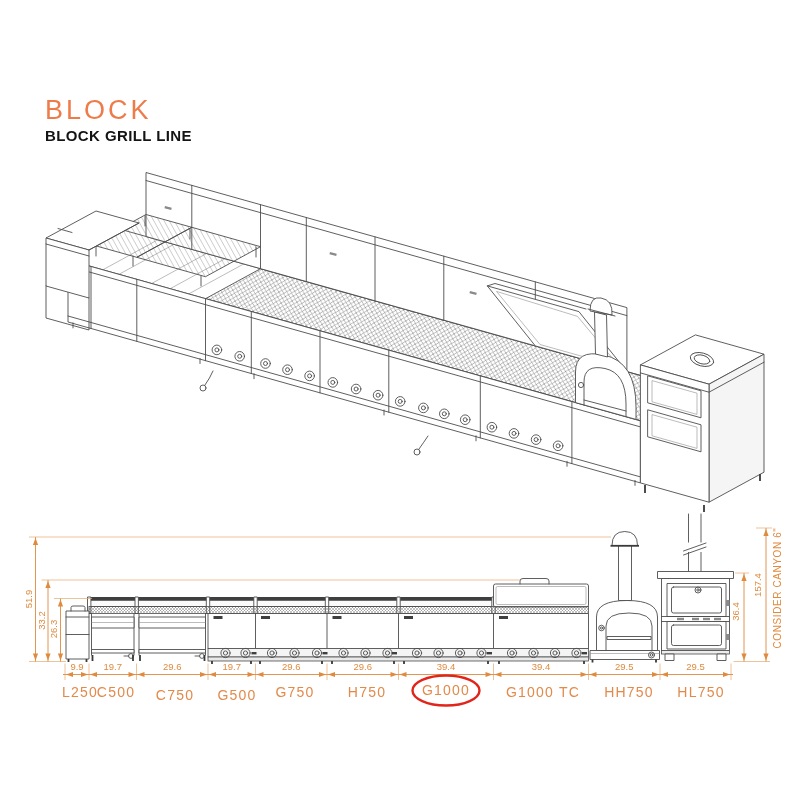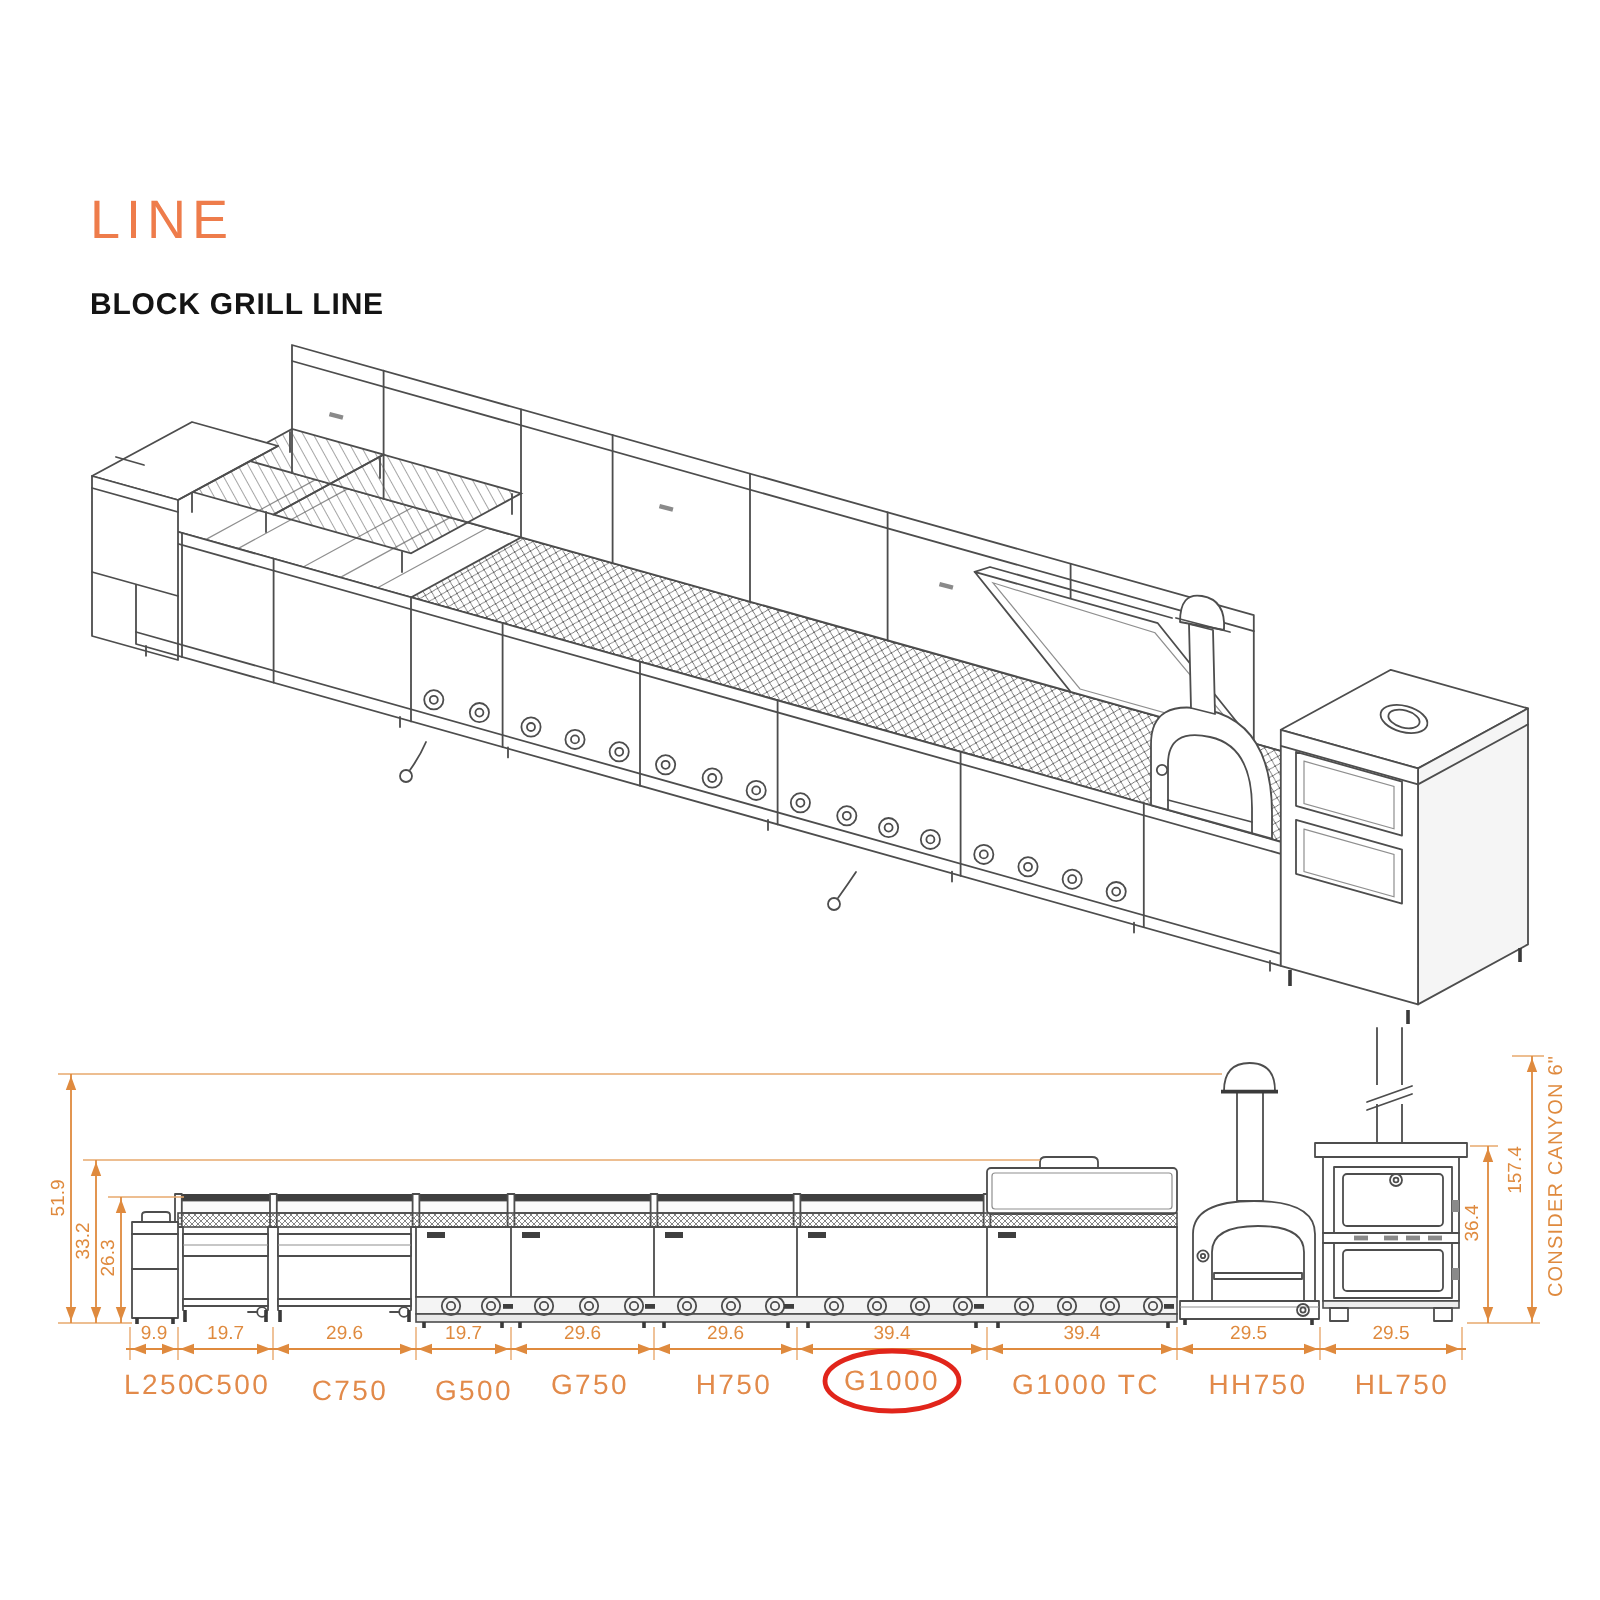--- a/index.html
+++ b/index.html
@@ -1,20 +1,20 @@
 <!DOCTYPE html>
 <html><head>
 <meta charset="utf-8">
 <style>
   html,body{margin:0;padding:0;background:#fff;}
   #page{position:relative;width:800px;height:800px;background:#fff;overflow:hidden;
         font-family:"Liberation Sans",sans-serif;}
   #brandblock{position:absolute;left:45px;top:96px;line-height:1.1;}
   #brandblock .brand{display:block;font-size:27px;letter-spacing:3px;color:#ee7c4b;font-weight:400;}
-  #brandblock .pline{display:block;font-size:15px;font-weight:700;letter-spacing:.4px;color:#141414;margin-top:19px;}
+  #brandblock .pline{display:block;font-size:15px;font-weight:700;letter-spacing:.4px;color:#141414;margin-top:2px;}
   svg{position:absolute;left:0;top:0;}
   .ln{fill:none;stroke:#4d4d4d;stroke-width:.9;stroke-linejoin:round;stroke-linecap:round;}
   .lnw{fill:#fff;stroke:#4d4d4d;stroke-width:.9;stroke-linejoin:round;}
   .lns{fill:#f5f5f5;stroke:#4d4d4d;stroke-width:.9;stroke-linejoin:round;}
   .lt{fill:none;stroke:#8f8f8f;stroke-width:.6;}
   .thk{fill:none;stroke:#3a3a3a;stroke-width:1.8;}
   .drk{fill:#3f3f3f;stroke:none;}
   .gry{fill:#8a8a8a;stroke:none;}
   .dim{fill:none;stroke:#df8a3e;stroke-width:.9;}
   .dimthin{fill:none;stroke:#e8a96e;stroke-width:.7;}
@@ -23,21 +23,21 @@
   text.model{fill:#e28a4a;font-size:14px;letter-spacing:1.2px;text-anchor:middle;font-family:"Liberation Sans",sans-serif;}
   text.notet{fill:#df8a3e;font-size:10px;letter-spacing:.6px;text-anchor:middle;font-family:"Liberation Sans",sans-serif;}
   .hl{fill:none;stroke:#e1251b;stroke-width:2.4;}
 </style>
 </head>
 <body>
 
 <div id="page">
 
   <div id="brandblock">
-    <span class="brand">LINE</span>
+    <span class="brand">BLOCK</span>
     <span class="pline">BLOCK GRILL LINE</span>
   </div>
 
   <svg width="800" height="800" viewBox="0 0 800 800">
     <defs>
       <pattern id="patDiamond" width="5" height="5" patternUnits="userSpaceOnUse" patternTransform="rotate(15)">
         <path d="M0,5 L5,0 M0,0 L5,5" stroke="#5a5a5a" stroke-width="0.45" fill="none"></path>
       </pattern>
       <pattern id="patSlat" width="4.5" height="4.5" patternUnits="userSpaceOnUse" patternTransform="rotate(-29)">
         <path d="M0,0 L0,4.5" stroke="#5a5a5a" stroke-width="0.55" fill="none"></path>

